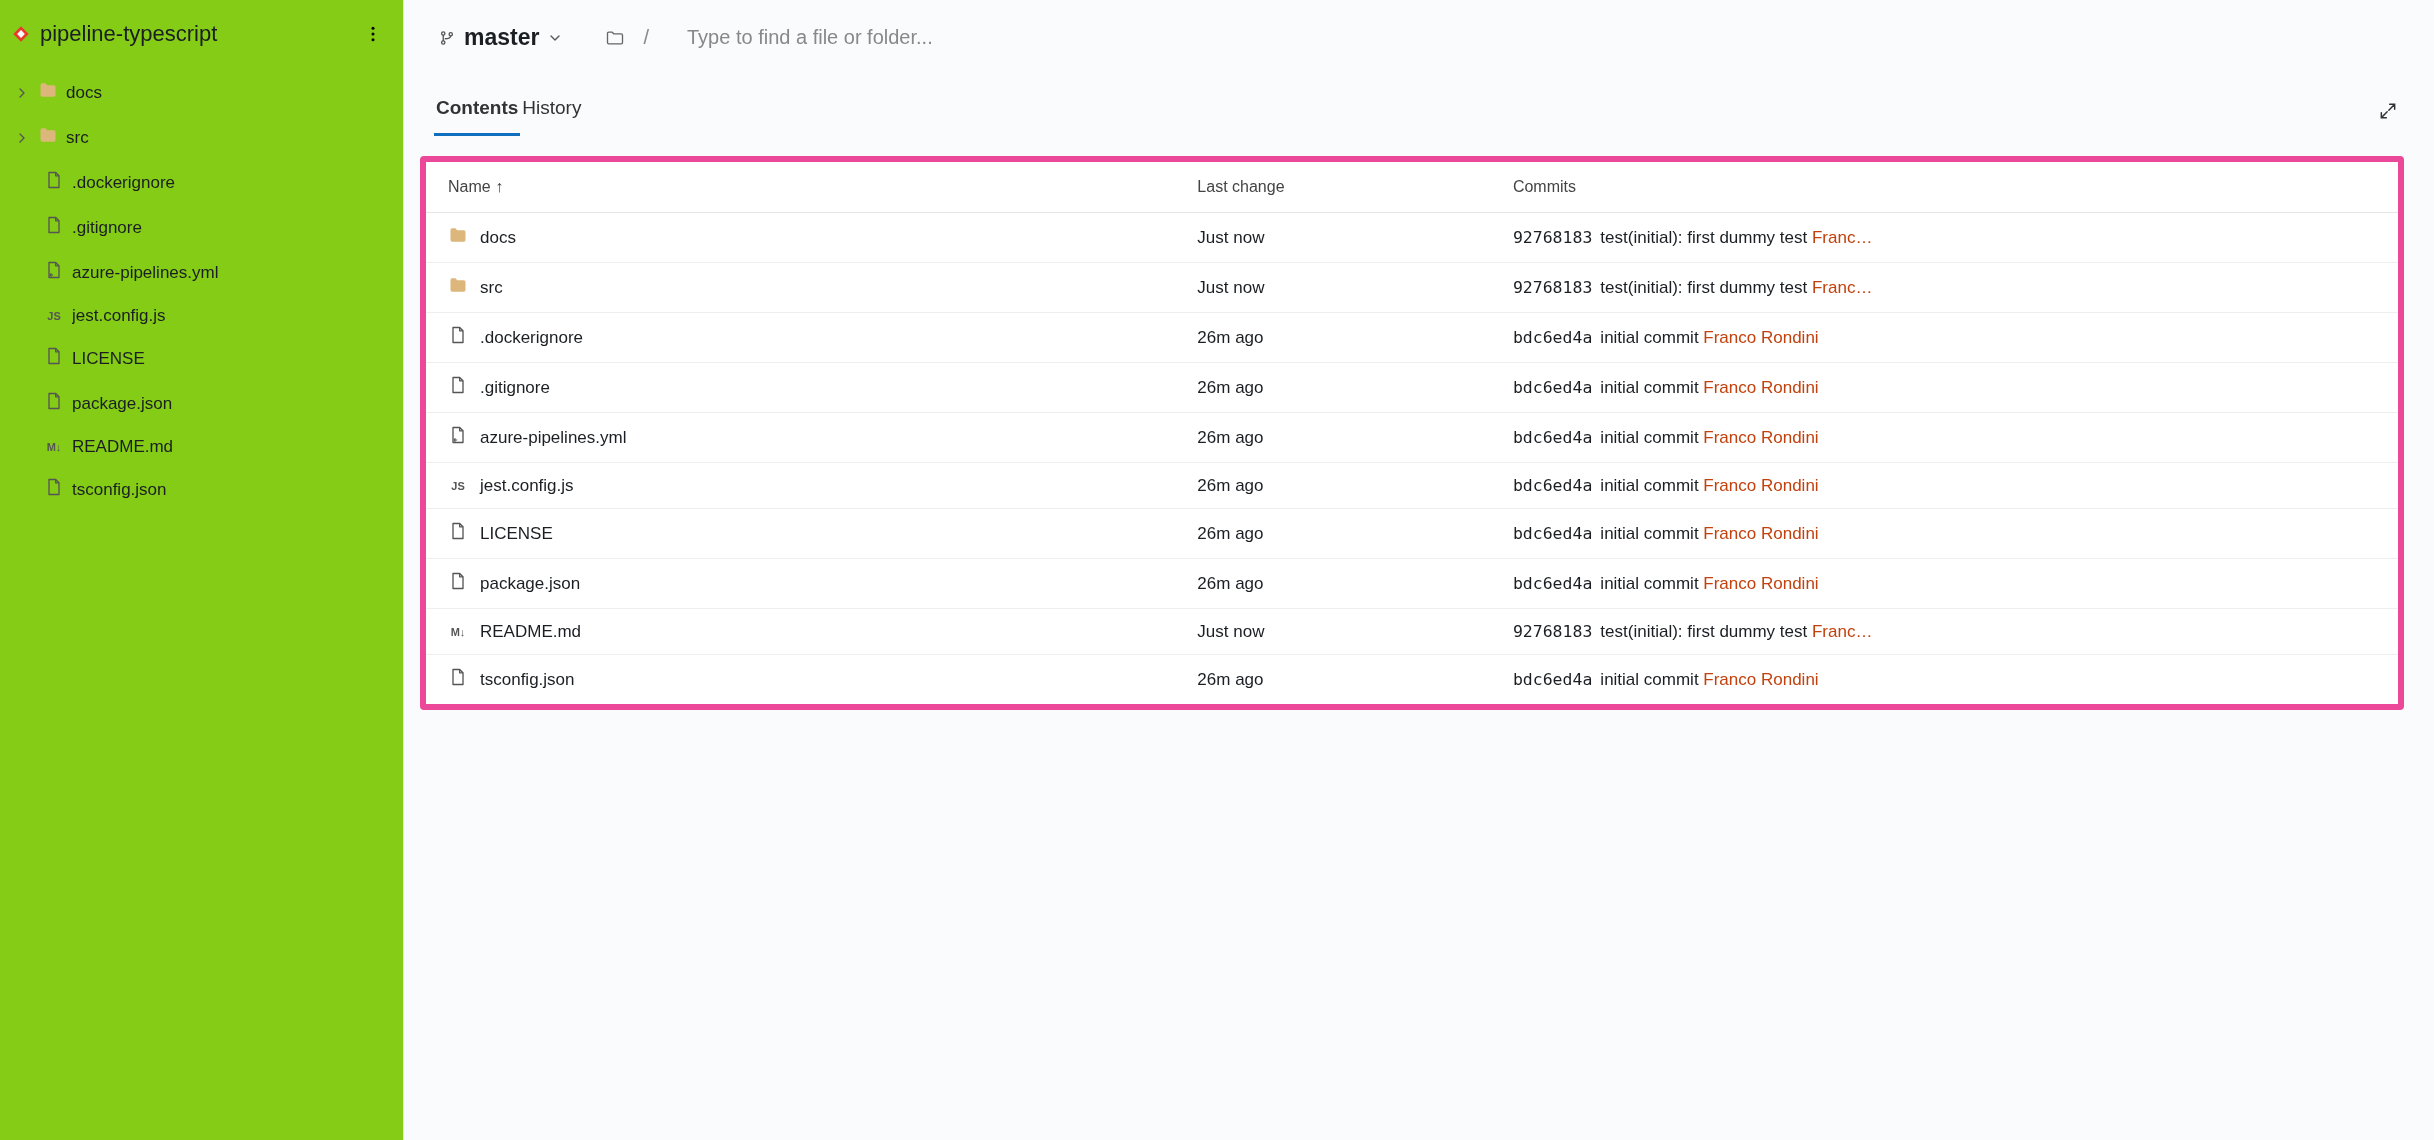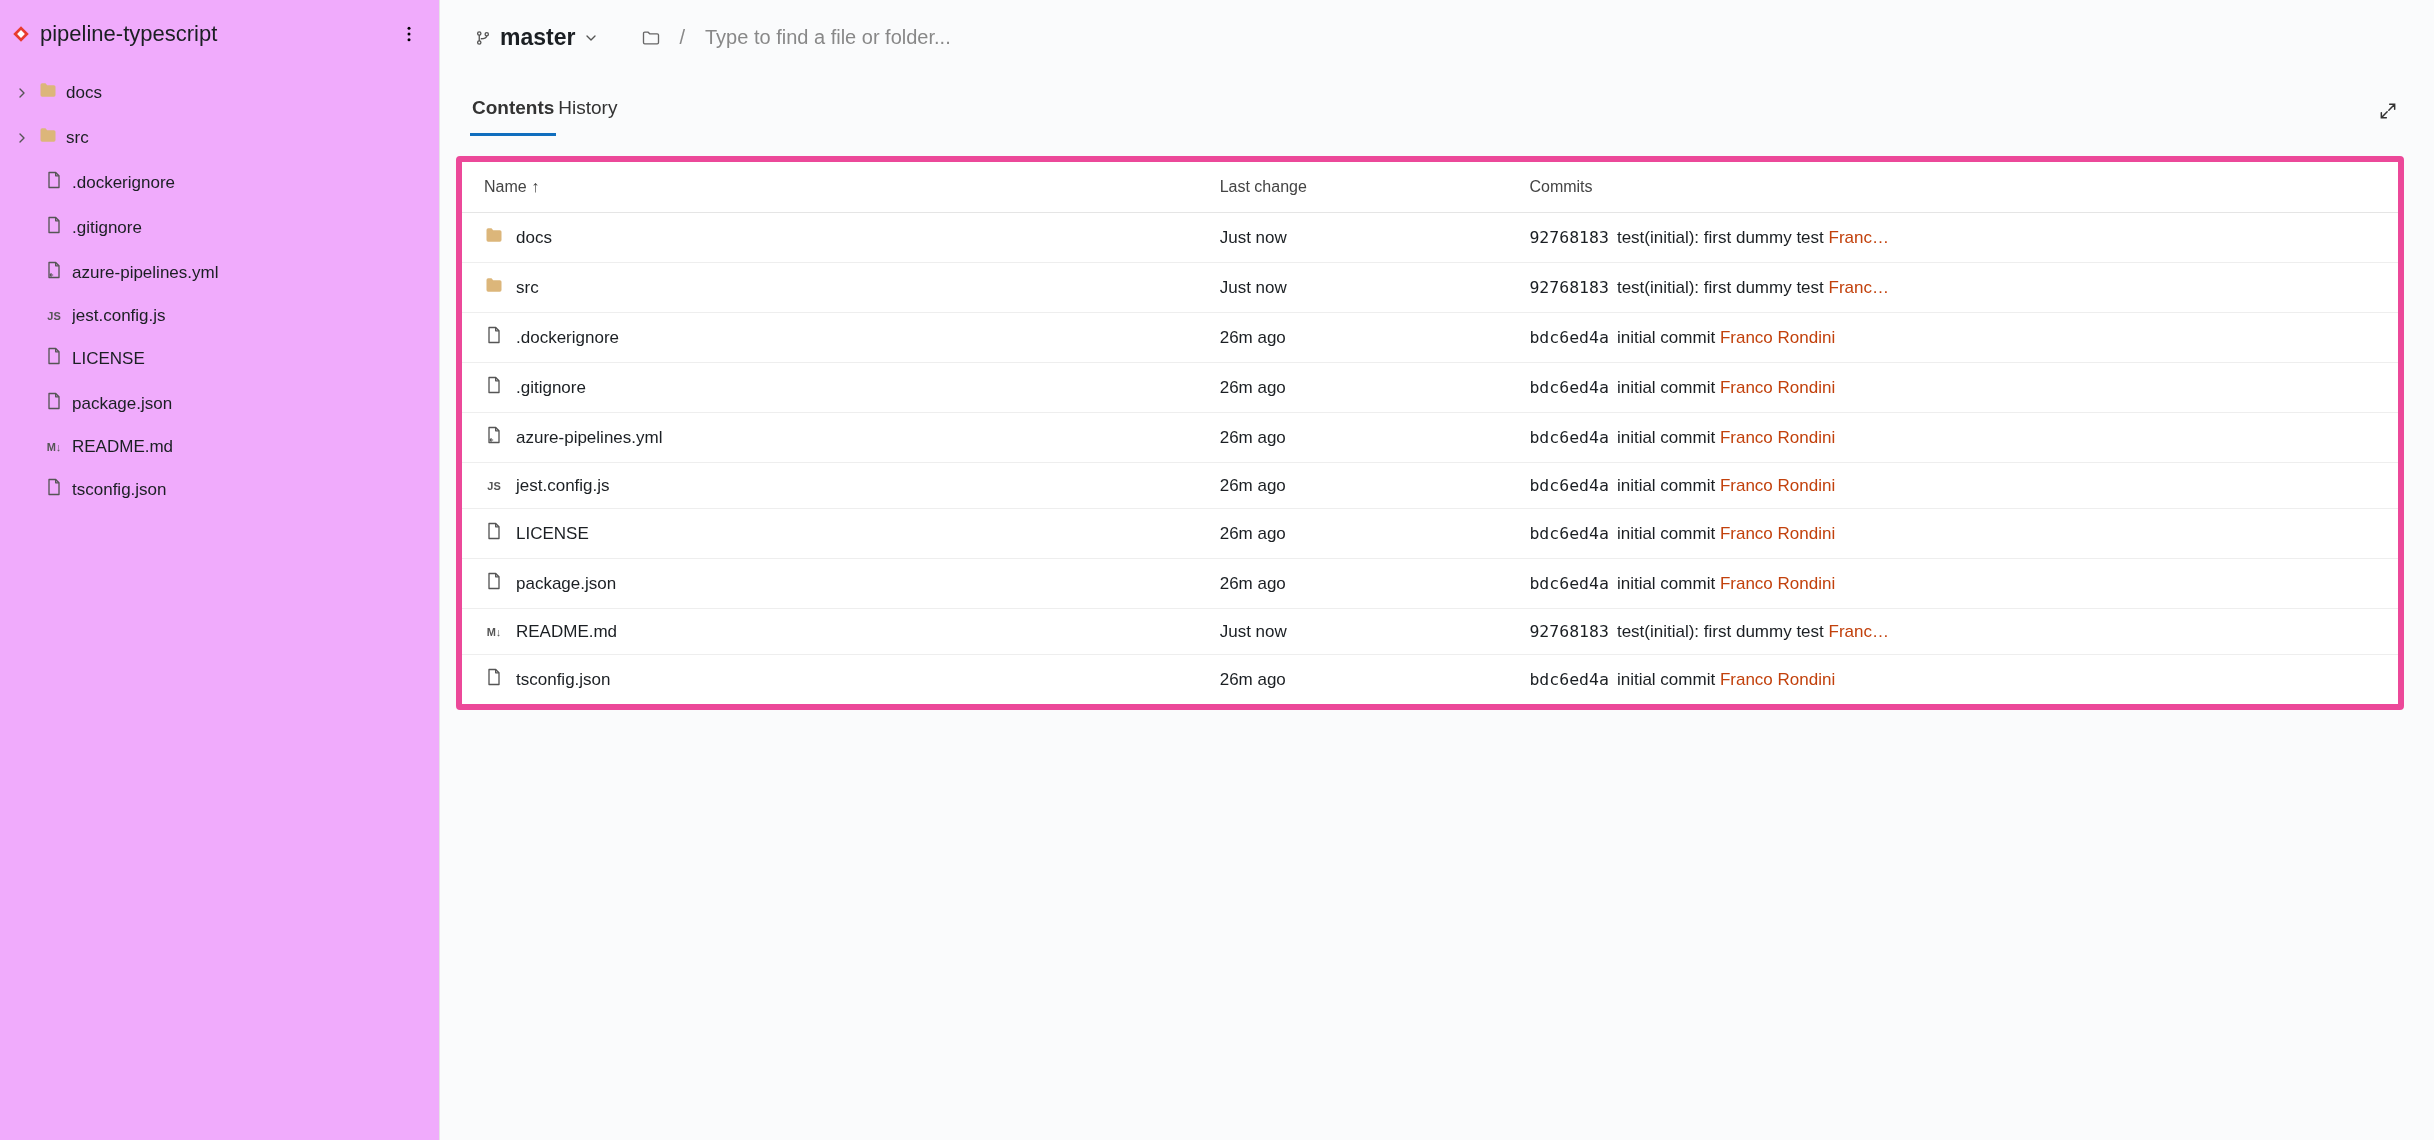--- a/index.html
+++ b/index.html
@@ -1,38 +1,38 @@
 <!DOCTYPE html>
 <html><head>
 <meta charset="utf-8">
 <style>
   * { box-sizing: border-box; margin: 0; padding: 0; }
   html, body { height: 100%; font-family: -apple-system, BlinkMacSystemFont, "Segoe UI", Helvetica, Arial, sans-serif; font-size: 14px; color: #1b1f23; background: #fff; }
   .app { display: flex; height: 100%; }
   
-  .sidebar { width: 440px; border-right: 1px solid #e5e5e5; background: #f0abfc; display: flex; flex-direction: column; }
+  .sidebar { width: 404px; border-right: 1px solid #e5e5e5; background: #84cc16; display: flex; flex-direction: column; }
   .side-header { display: flex; align-items: center; justify-content: space-between; padding: 18px 14px 14px 10px; }
   .side-title { display: flex; align-items: center; gap: 8px; font-size: 22px; font-weight: 500; }
   .logo-icon { width: 22px; height: 22px; flex: none; }
   .icon-btn { background: none; border: none; padding: 6px; cursor: pointer; color: #333; border-radius: 4px; display: inline-flex; align-items: center; justify-content: center; }
   .tree { padding: 6px 8px 8px 8px; font-size: 17px; }
   .tree-row { display: flex; align-items: center; gap: 8px; padding: 10px 6px; border-radius: 4px; cursor: pointer; min-height: 38px; }
   .tree-indent { display: inline-block; width: 22px; flex: none; }
   .tree-chevron { width: 16px; height: 16px; flex: none; color: #555; }
   .tree-icon { width: 20px; height: 20px; flex: none; }
   .tree-label { white-space: nowrap; overflow: hidden; text-overflow: ellipsis; }
   
   .main { flex: 1; display: flex; flex-direction: column; background: #fafbfc; min-width: 0; }
   .topbar { display: flex; align-items: center; gap: 14px; padding: 18px 30px 10px 30px; }
   .branch { display: inline-flex; align-items: center; gap: 8px; font-size: 23px; font-weight: 600; cursor: pointer; padding: 6px 4px; border-radius: 4px; }
   .branch-icon { width: 18px; height: 18px; color: #555; }
   .chev { width: 16px; height: 16px; color: #555; }
   .crumb-folder { width: 20px; height: 20px; color: #666; margin-left: 24px; }
   .crumb-slash { font-size: 20px; color: #888; padding: 0 4px; }
-  .crumb-input { border: none; outline: none; background: transparent; font-size: 20px; color: #1b1f23; flex: 1; padding: 4px 2px; }
+  .crumb-input { border: none; outline: none; background: transparent; font-size: 20px; color: #1b1f23; flex: 1; padding: 4px 2px; margin-left: 18px; }
   .crumb-input::placeholder { color: #888; }
   .heading-row { display: flex; align-items: center; justify-content: space-between; padding: 14px 30px 0 30px; }
   .heading { font-size: 30px; font-weight: 500; }
   .actions { display: flex; align-items: center; gap: 10px; }
   .btn { display: inline-flex; align-items: center; gap: 8px; font-size: 17px; font-weight: 600; border-radius: 4px; padding: 10px 18px; cursor: pointer; border: none; }
   .btn-primary { background: #106ebe; color: #fff; }
   .btn-secondary { background: #eaeaea; color: #1b1f23; }
   .btn-icon { width: 18px; height: 18px; }
   .btn-square { width: 42px; height: 42px; display: inline-flex; align-items: center; justify-content: center; background: #eaeaea; border: none; border-radius: 4px; cursor: pointer; }
   .tabs-row { display: flex; align-items: center; justify-content: space-between; padding: 0 30px; margin-top: 18px; }

